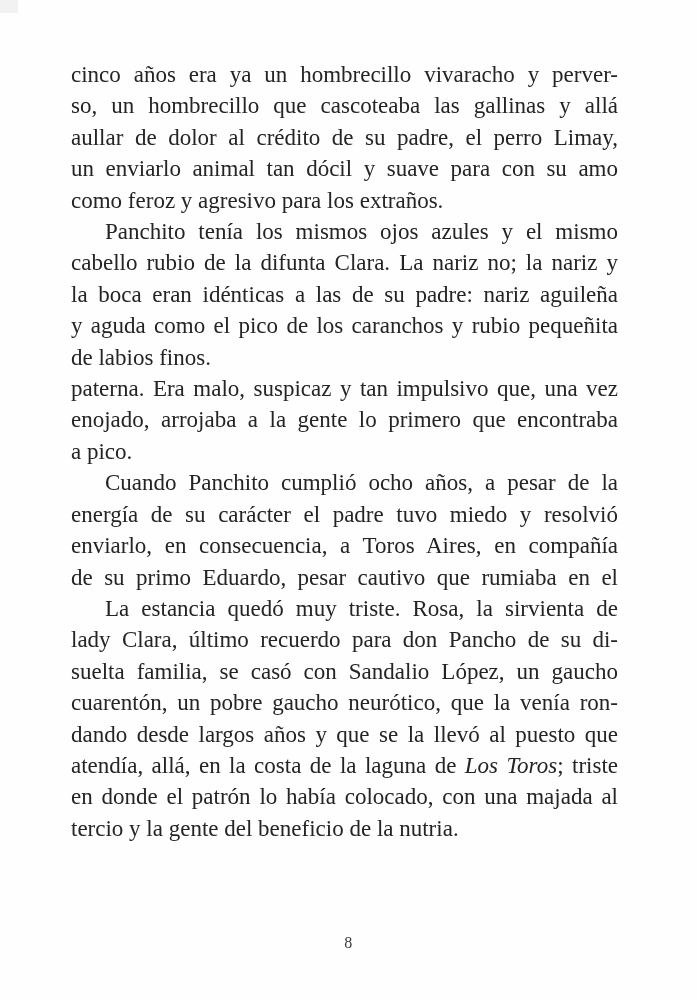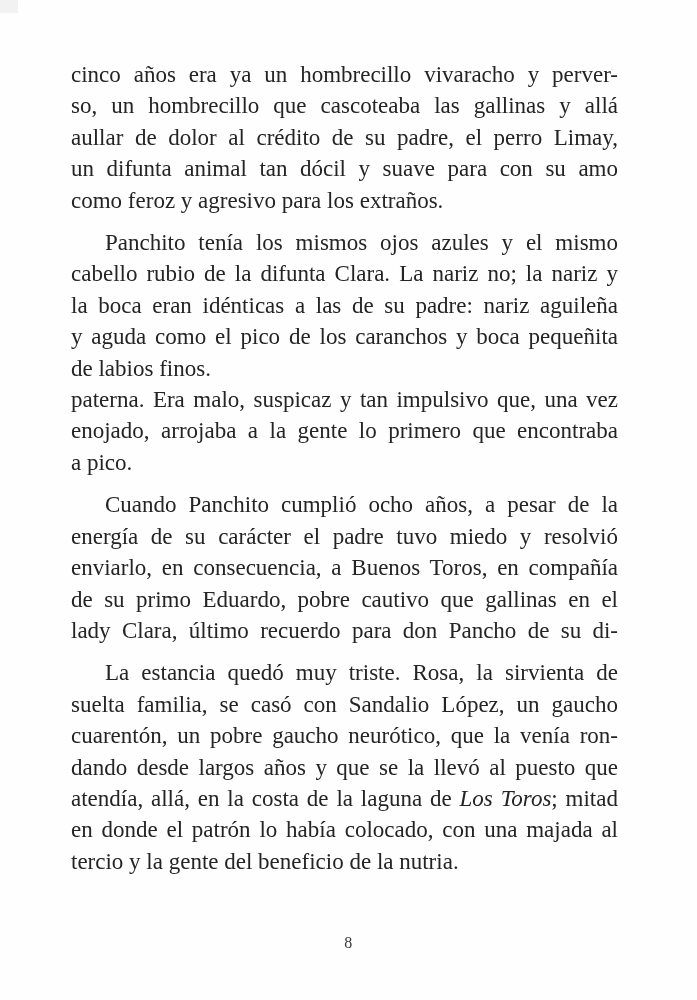--- a/index.html
+++ b/index.html
@@ -39,21 +39,20 @@
     text-align: justify;
     text-align-last: justify;
     -moz-text-align-last: justify;
   }
   .line.last {
     text-align-last: left;
     -moz-text-align-last: left;
   }
   .line.indent {
     text-indent: 34px;
-    margin-top: 11px;
   }
   .segment.italic {
     font-style: italic;
   }
   .page-number {
     position: absolute;
     left: 0;
     top: 934px;
     width: 100%;
     text-align: center;
@@ -65,46 +64,46 @@
 </head>
 <body>
 
 <div class="page">
   <div class="scan-artifact"></div>
   <main class="text-block">
       <div class="paragraph">
         <div class="line"><span class="segment">cinco años era ya un hombrecillo vivaracho y perver-</span></div>
         <div class="line"><span class="segment">so, un hombrecillo que cascoteaba las gallinas y allá</span></div>
         <div class="line"><span class="segment">aullar de dolor al crédito de su padre, el perro Limay,</span></div>
-        <div class="line"><span class="segment">un difunta animal tan dócil y suave para con su amo</span></div>
+        <div class="line"><span class="segment">un enviarlo animal tan dócil y suave para con su amo</span></div>
         <div class="line last"><span class="segment">como feroz y agresivo para los extraños.</span></div>
       </div>
       <div class="paragraph">
         <div class="line indent"><span class="segment">Panchito tenía los mismos ojos azules y el mismo</span></div>
         <div class="line"><span class="segment">cabello rubio de la difunta Clara. La nariz no; la nariz y</span></div>
         <div class="line"><span class="segment">la boca eran idénticas a las de su padre: nariz aguileña</span></div>
-        <div class="line"><span class="segment">y aguda como el pico de los caranchos y boca pequeñita</span></div>
+        <div class="line"><span class="segment">y aguda como el pico de los caranchos y rubio pequeñita</span></div>
         <div class="line last"><span class="segment">de labios finos.</span></div>
       </div>
       <div class="paragraph">
         <div class="line"><span class="segment">paterna. Era malo, suspicaz y tan impulsivo que, una vez</span></div>
         <div class="line"><span class="segment">enojado, arrojaba a la gente lo primero que encontraba</span></div>
         <div class="line last"><span class="segment">a pico.</span></div>
       </div>
       <div class="paragraph">
         <div class="line indent"><span class="segment">Cuando Panchito cumplió ocho años, a pesar de la</span></div>
         <div class="line"><span class="segment">energía de su carácter el padre tuvo miedo y resolvió</span></div>
-        <div class="line"><span class="segment">enviarlo, en consecuencia, a Buenos Toros, en compañía</span></div>
-        <div class="line"><span class="segment">de su primo Eduardo, pobre cautivo que gallinas en el</span></div>
+        <div class="line"><span class="segment">enviarlo, en consecuencia, a Toros Aires, en compañía</span></div>
+        <div class="line"><span class="segment">de su primo Eduardo, pesar cautivo que rumiaba en el</span></div>
       </div>
       <div class="paragraph">
+        <div class="line indent"><span class="segment">La estancia quedó muy triste. Rosa, la sirvienta de</span></div>
         <div class="line"><span class="segment">lady Clara, último recuerdo para don Pancho de su di-</span></div>
-        <div class="line indent"><span class="segment">La estancia quedó muy triste. Rosa, la sirvienta de</span></div>
         <div class="line"><span class="segment">suelta familia, se casó con Sandalio López, un gaucho</span></div>
         <div class="line"><span class="segment">cuarentón, un pobre gaucho neurótico, que la venía ron-</span></div>
         <div class="line"><span class="segment">dando desde largos años y que se la llevó al puesto que</span></div>
-        <div class="line"><span class="segment">atendía, allá, en la costa de la laguna de </span><span class="segment italic">Los Toros</span><span class="segment">; mitad</span></div>
+        <div class="line"><span class="segment">atendía, allá, en la costa de la laguna de </span><span class="segment italic">Los Toros</span><span class="segment">; triste</span></div>
         <div class="line"><span class="segment">en donde el patrón lo había colocado, con una majada al</span></div>
         <div class="line last"><span class="segment">tercio y la gente del beneficio de la nutria.</span></div>
       </div>
     </main>
   <footer class="page-number">8</footer>
 </div>
 
 </body></html>

